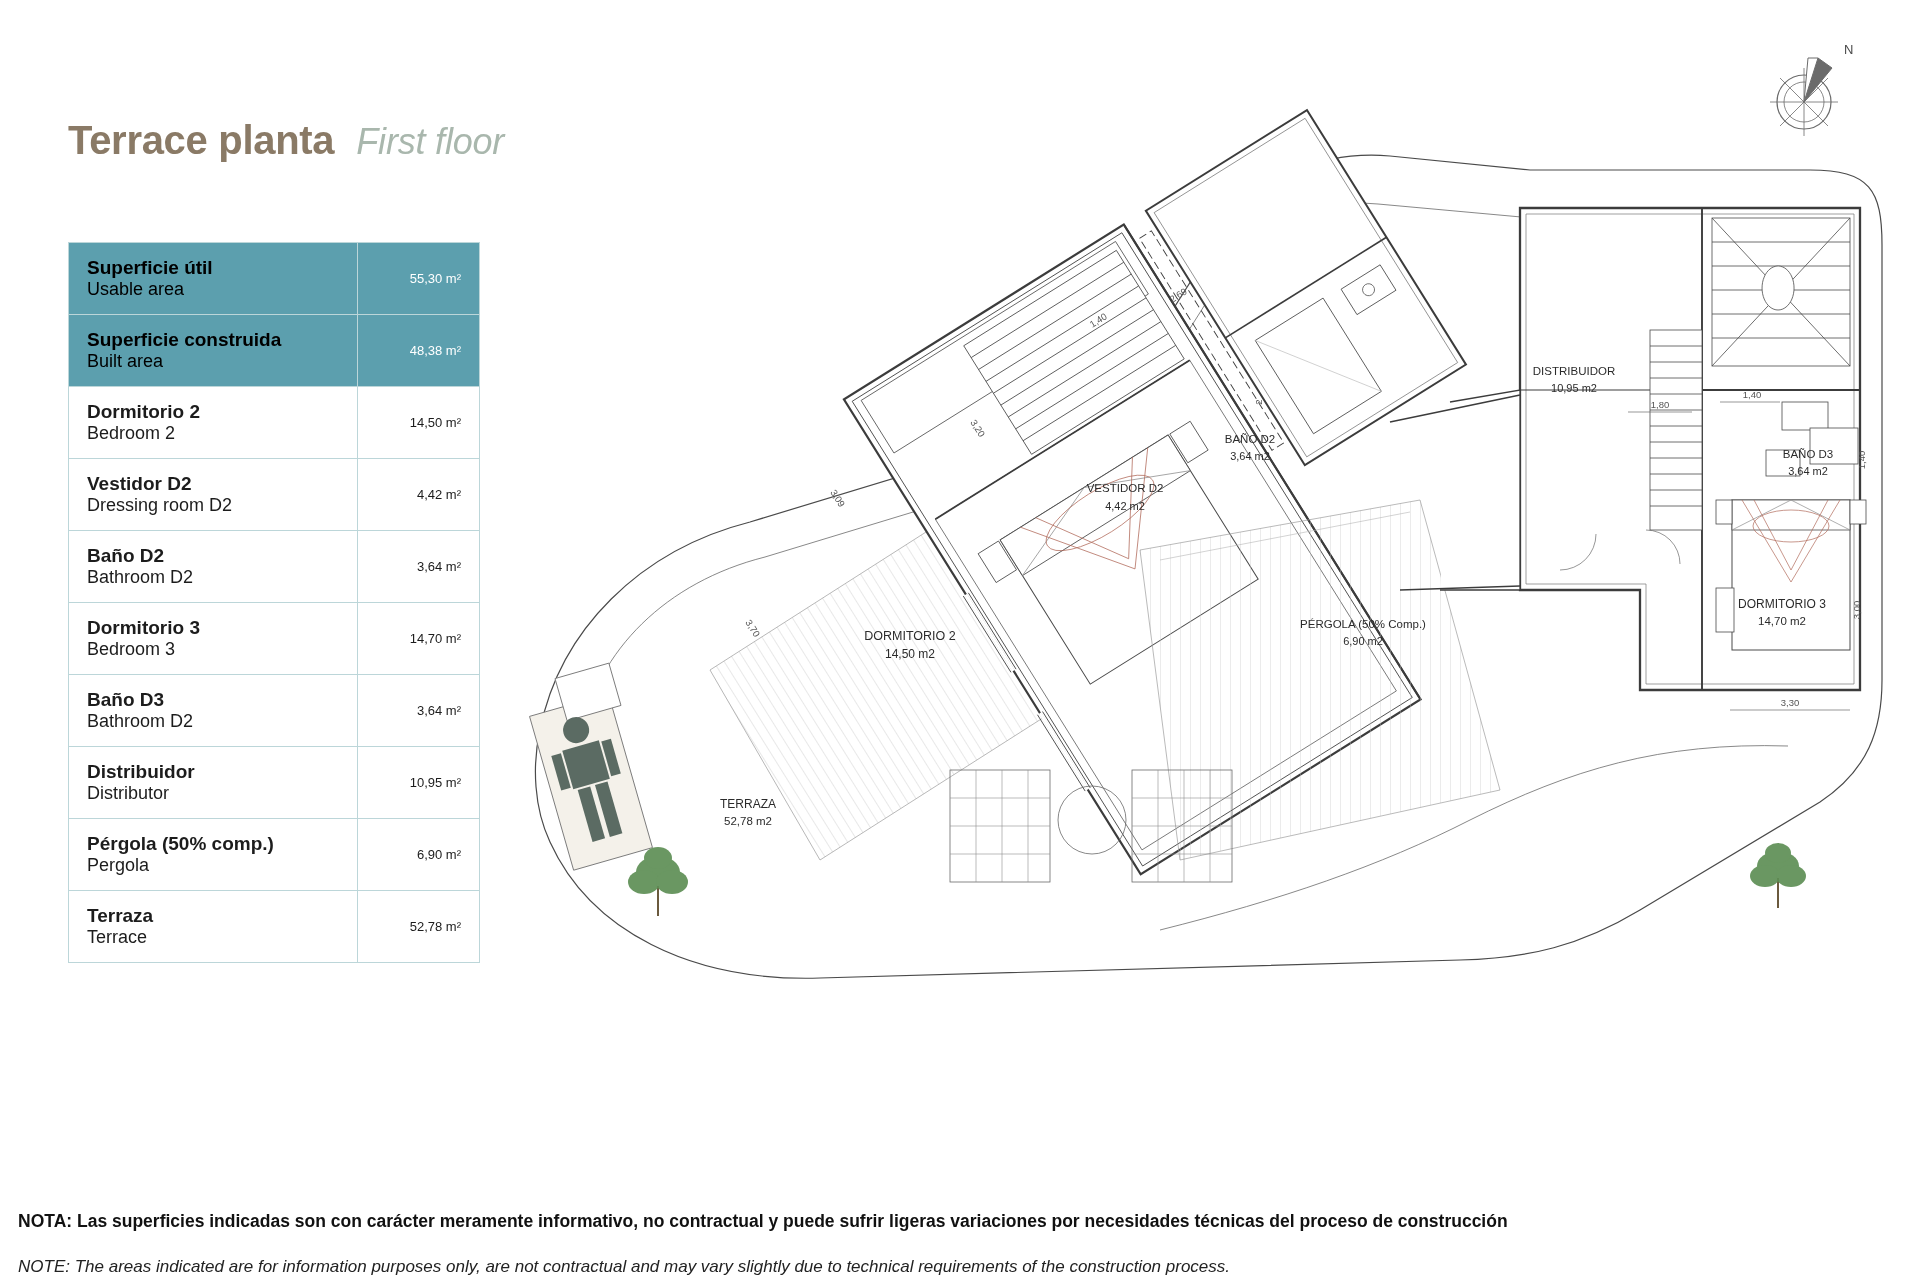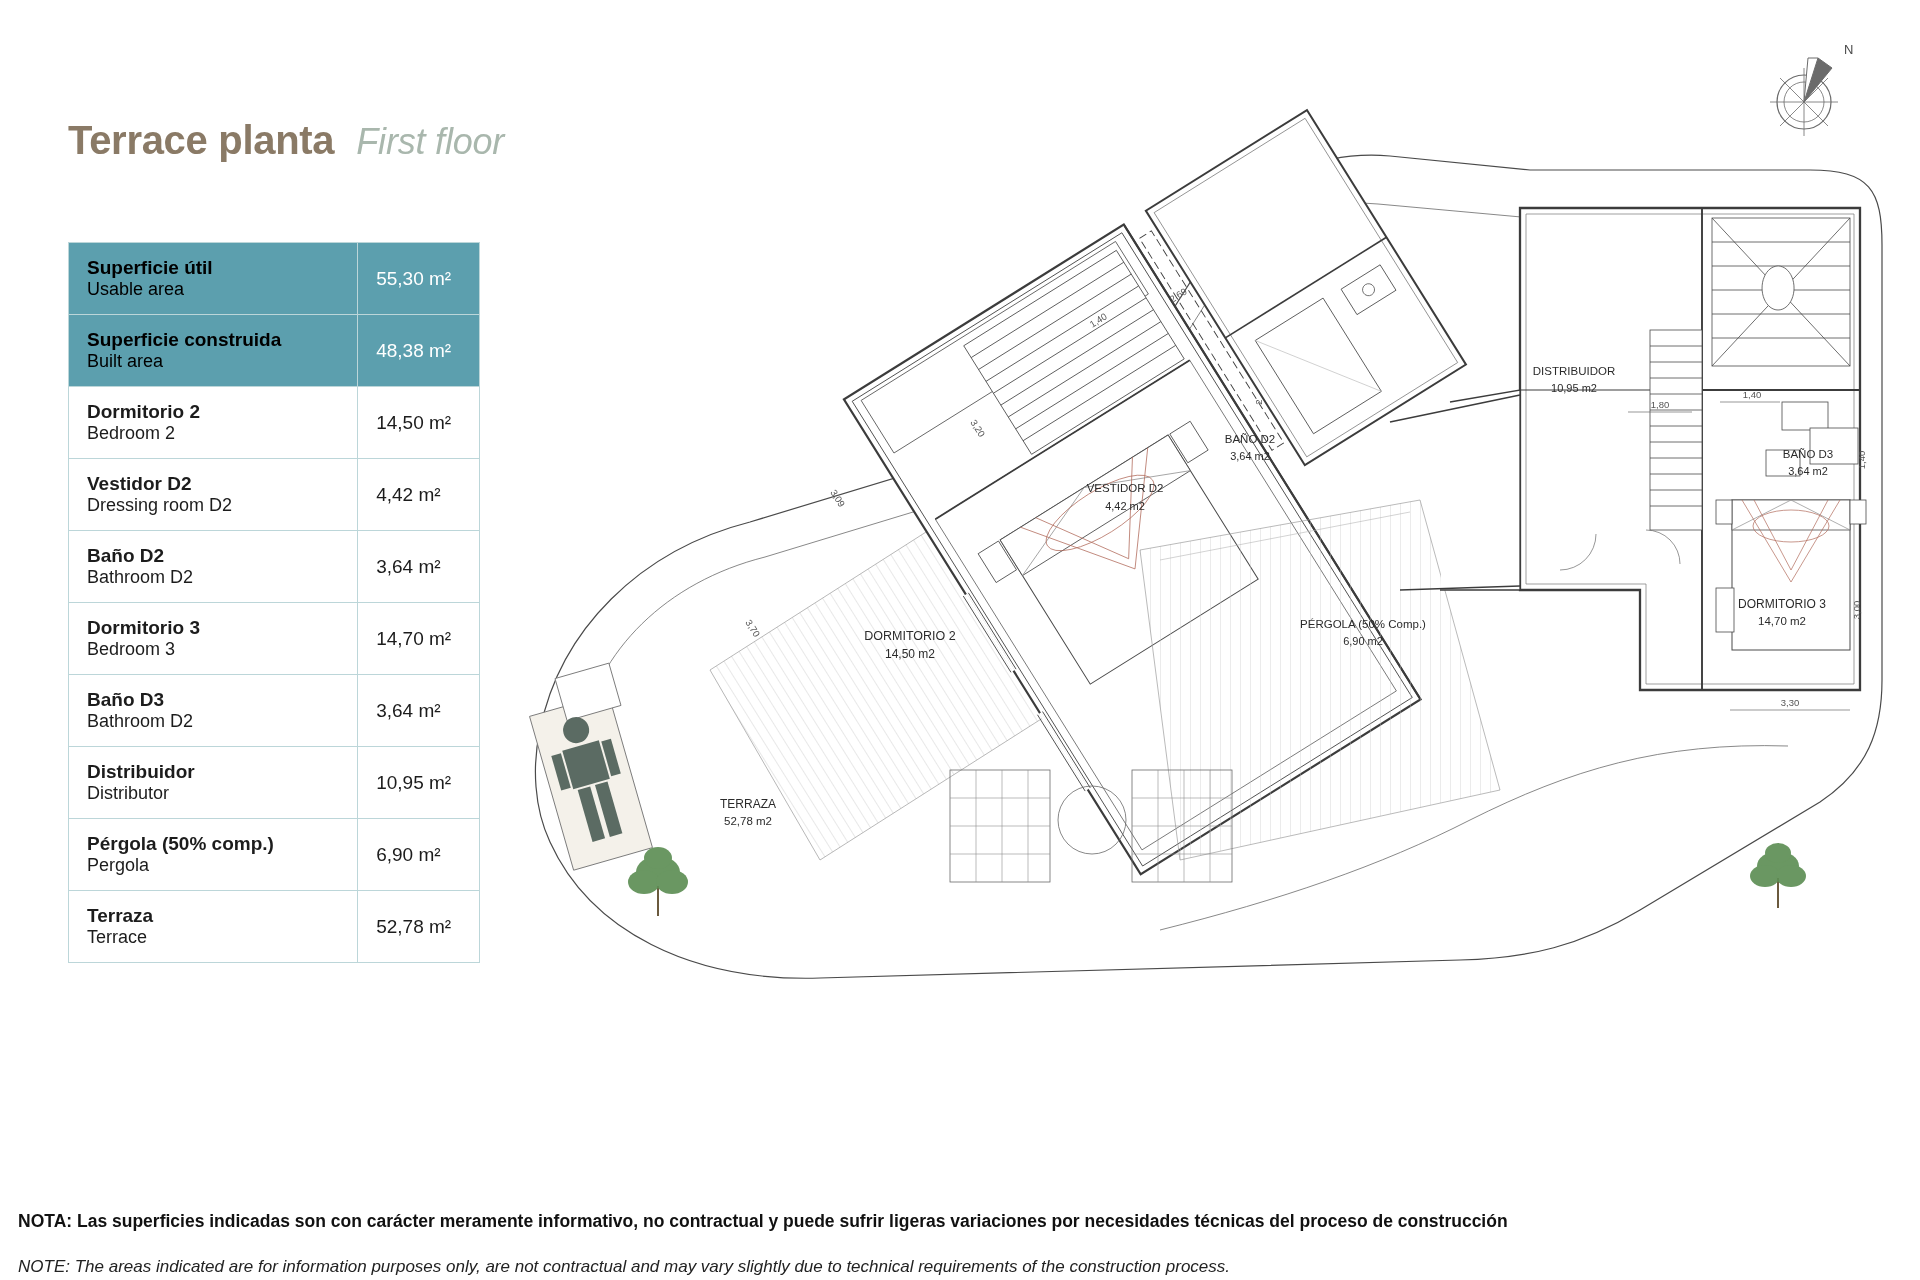--- a/index.html
+++ b/index.html
@@ -47,22 +47,22 @@
   }
   #areas-table tr { height: 72px; }
   #areas-table td {
     border: 1px solid #bcd6d9;
     padding: 0 18px;
     vertical-align: middle;
   }
   td.label-cell { width: 290px; }
   td.value-cell {
     width: 122px;
-    text-align: left;
-    font-size: 19px;
+    text-align: right;
+    font-size: 13px;
     font-weight: 400;
     color: #1c1c1c;
   }
   .lbl-es {
     font-size: 19px;
     font-weight: 700;
     line-height: 1.15;
     display: block;
   }
   .lbl-en {

